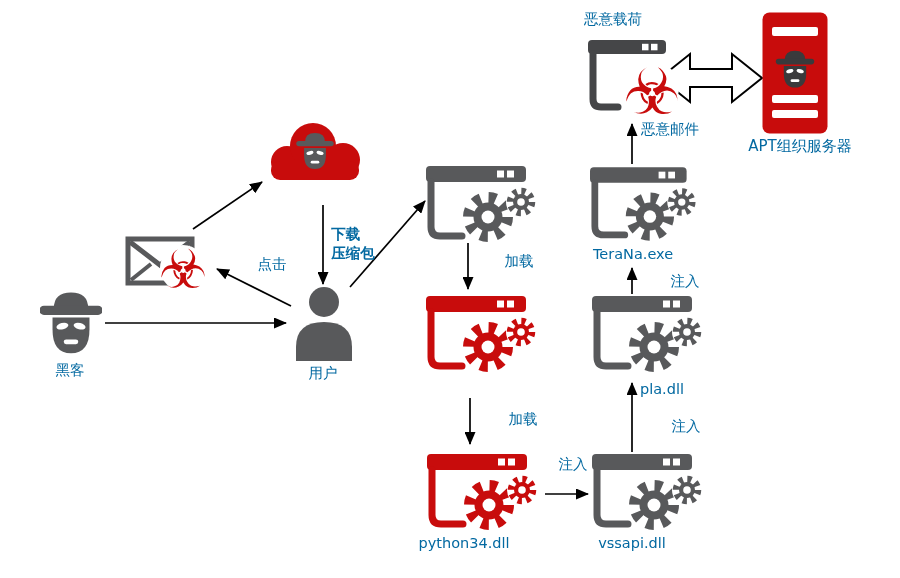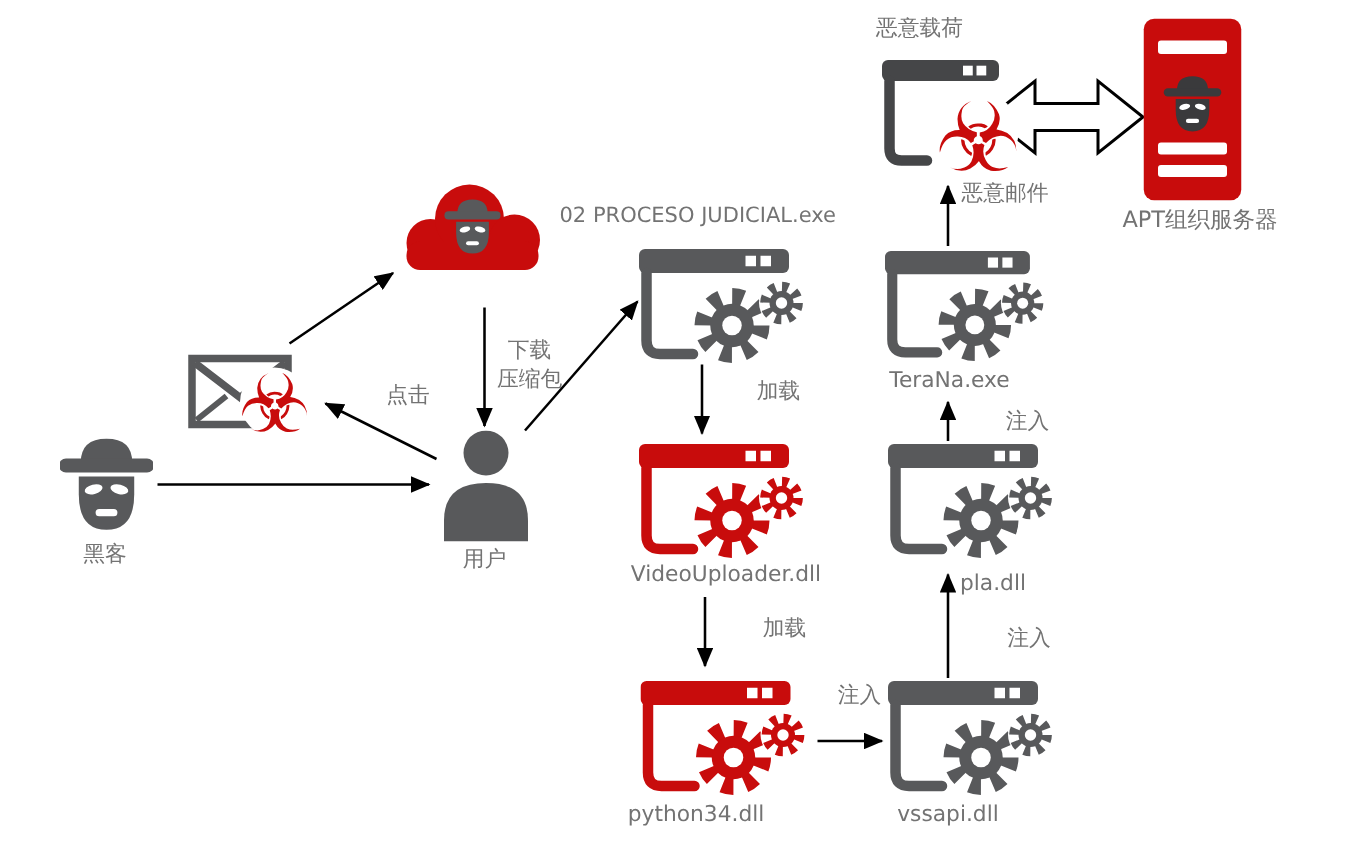--- a/index.html
+++ b/index.html
@@ -2,25 +2,25 @@
 <html><head>
 <meta charset="utf-8">
 <style>
   html,body{margin:0;padding:0;background:#fff;}
   #canvas{
     position:relative;width:900px;height:578px;background:#ffffff;overflow:hidden;
     font-family:"DejaVu Sans","Liberation Sans",sans-serif;
   }
   .icon{position:absolute;}
   .lbl{
-    position:absolute;color:#737373;font-size:14.5px;line-height:17px;
+    position:absolute;color:#0369a1;font-size:14.5px;line-height:17px;
     white-space:nowrap;
   }
-  .lbl.center{transform:translateX(-50%);text-align:center;}
-  .two-line{line-height:19px;}
+  .lbl.center{transform:translateX(-50%);text-align:left;}
+  .two-line{line-height:19px;font-weight:bold;}
   svg{display:block;}
   #arrows{position:absolute;left:0;top:0;pointer-events:none;}
 </style>
 </head>
 <body>
 
 <div id="canvas">
 
   <svg width="0" height="0" style="position:absolute">
     <defs>
@@ -98,39 +98,37 @@
       <circle cx="62" cy="51" r="27" fill="#fff"></circle>
       <circle cx="62" cy="51" r="19" fill="none" stroke="currentColor" stroke-width="12" stroke-dasharray="7.2 7.72"></circle>
       <circle cx="62" cy="51" r="14.5"></circle>
       <circle cx="62" cy="51" r="6.5" fill="#fff"></circle>
       <circle cx="95" cy="36" r="15" fill="#fff"></circle>
       <circle cx="95" cy="36" r="10.5" fill="none" stroke="currentColor" stroke-width="7.5" stroke-dasharray="4 4.25"></circle>
       <circle cx="95" cy="36" r="8"></circle>
       <circle cx="95" cy="36" r="3.8" fill="#fff"></circle>
     </g>
   </svg>
-  <div class="lbl" style="left:373px;top:136px;font-size:14px">02 PROCESO JUDICIAL.exe</div>
 
   <svg class="icon" style="left:426px;top:296px" width="118" height="78" viewBox="0 0 118 78">
     <g fill="#c80c0c" color="#c80c0c">
       <rect x="0" y="0" width="100" height="16" rx="4"></rect>
       <rect x="71" y="4.5" width="7" height="7" fill="#fff"></rect>
       <rect x="81" y="4.5" width="7" height="7" fill="#fff"></rect>
       <path d="M5,16 L5,61 Q5,70 14,70 L36,70" fill="none" stroke="currentColor" stroke-width="7" stroke-linecap="round"></path>
       <circle cx="62" cy="51" r="27" fill="#fff"></circle>
       <circle cx="62" cy="51" r="19" fill="none" stroke="currentColor" stroke-width="12" stroke-dasharray="7.2 7.72"></circle>
       <circle cx="62" cy="51" r="14.5"></circle>
       <circle cx="62" cy="51" r="6.5" fill="#fff"></circle>
       <circle cx="95" cy="36" r="15" fill="#fff"></circle>
       <circle cx="95" cy="36" r="10.5" fill="none" stroke="currentColor" stroke-width="7.5" stroke-dasharray="4 4.25"></circle>
       <circle cx="95" cy="36" r="8"></circle>
       <circle cx="95" cy="36" r="3.8" fill="#fff"></circle>
     </g>
   </svg>
-  <div class="lbl center" style="left:484px;top:375px">VideoUploader.dll</div>
 
   <svg class="icon" style="left:427px;top:454px" width="118" height="78" viewBox="0 0 118 78">
     <g fill="#c80c0c" color="#c80c0c">
       <rect x="0" y="0" width="100" height="16" rx="4"></rect>
       <rect x="71" y="4.5" width="7" height="7" fill="#fff"></rect>
       <rect x="81" y="4.5" width="7" height="7" fill="#fff"></rect>
       <path d="M5,16 L5,61 Q5,70 14,70 L36,70" fill="none" stroke="currentColor" stroke-width="7" stroke-linecap="round"></path>
       <circle cx="62" cy="51" r="27" fill="#fff"></circle>
       <circle cx="62" cy="51" r="19" fill="none" stroke="currentColor" stroke-width="12" stroke-dasharray="7.2 7.72"></circle>
       <circle cx="62" cy="51" r="14.5"></circle>

